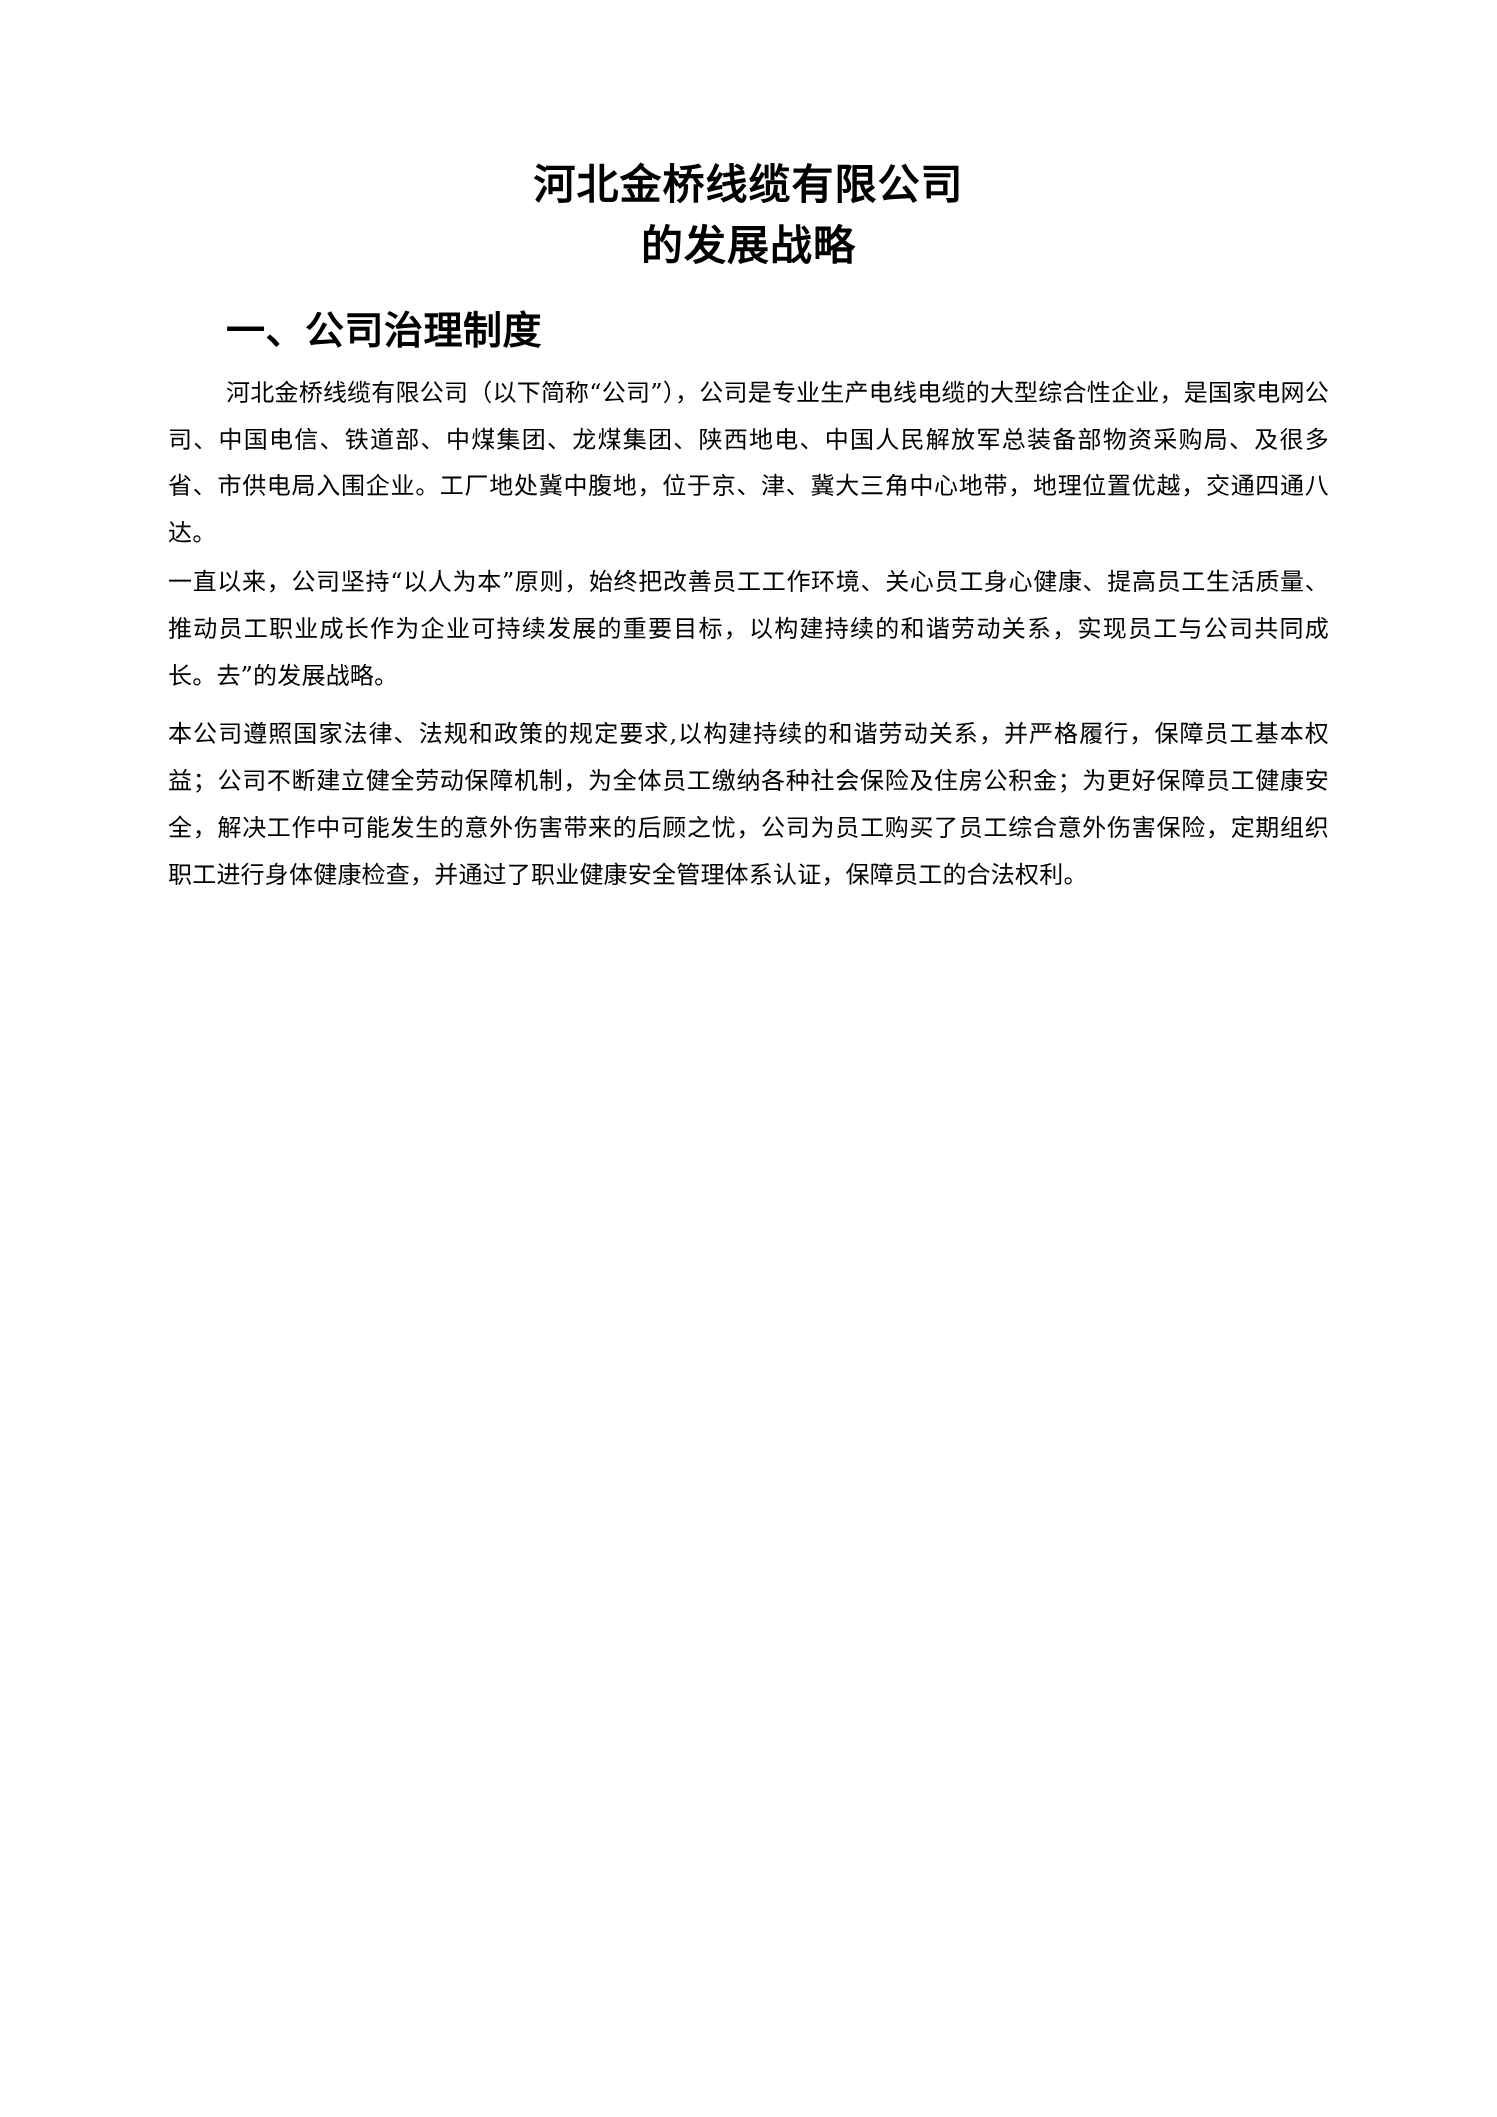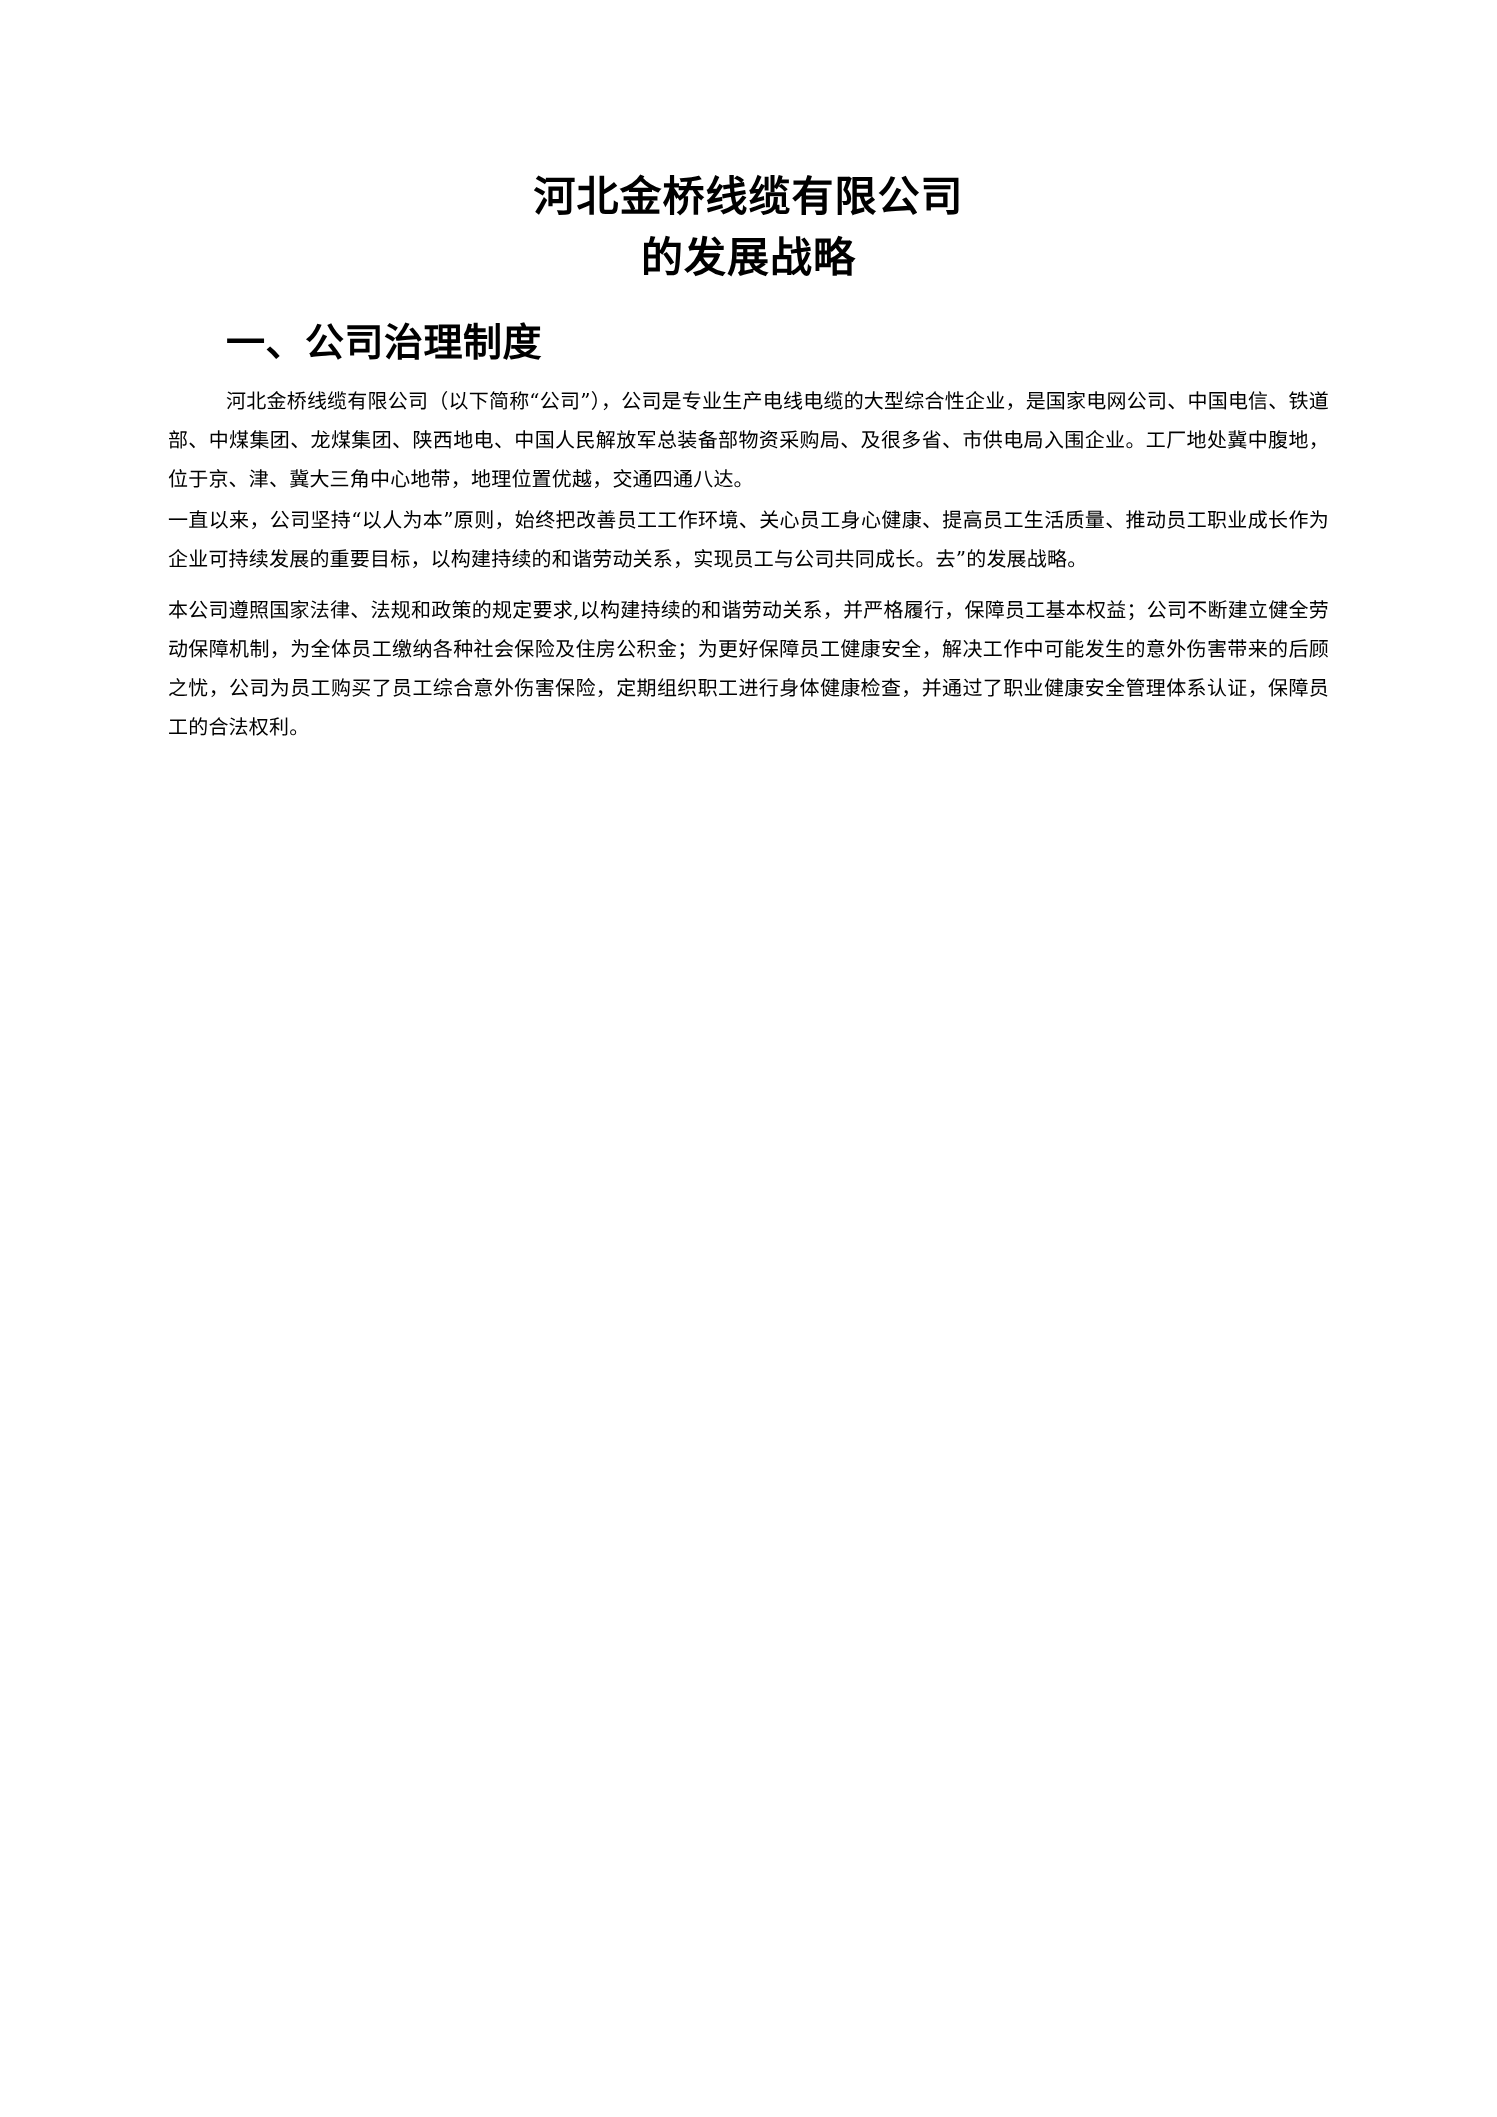--- a/index.html
+++ b/index.html
@@ -15,41 +15,41 @@
   }
   .page {
     width: 1497px;
     min-height: 2117px;
     box-sizing: border-box;
     padding: 150px 168px 80px 168px;
     background: #ffffff;
   }
   .doc-title {
     text-align: center;
-    font-family: Liberation Sans, sans-serif;
+    font-family: Liberation Mono, monospace;
     font-weight: 700;
     font-size: 42px;
     line-height: 1.45;
     letter-spacing: 1px;
-    margin: 17px;
+    margin: 8px;
   }
   .doc-title .line {
     display: block;
   }
   .section-heading {
     font-family: "DejaVu Sans", "Liberation Sans", sans-serif;
     font-weight: 700;
     font-size: 39px;
     line-height: 1.9;
     margin: 14px 0 2px 0;
     text-indent: 58px;
     letter-spacing: 0.5px;
   }
   .para {
-    font-size: 20px;
+    font-size: 24px;
     line-height: 1.95;
     margin: 0 0 2px 0;
     text-align: justify;
     text-justify: inter-ideograph;
     letter-spacing: 0.2px;
   }
   .indent2 {
     text-indent: 58px;
   }
   .indent0 {

